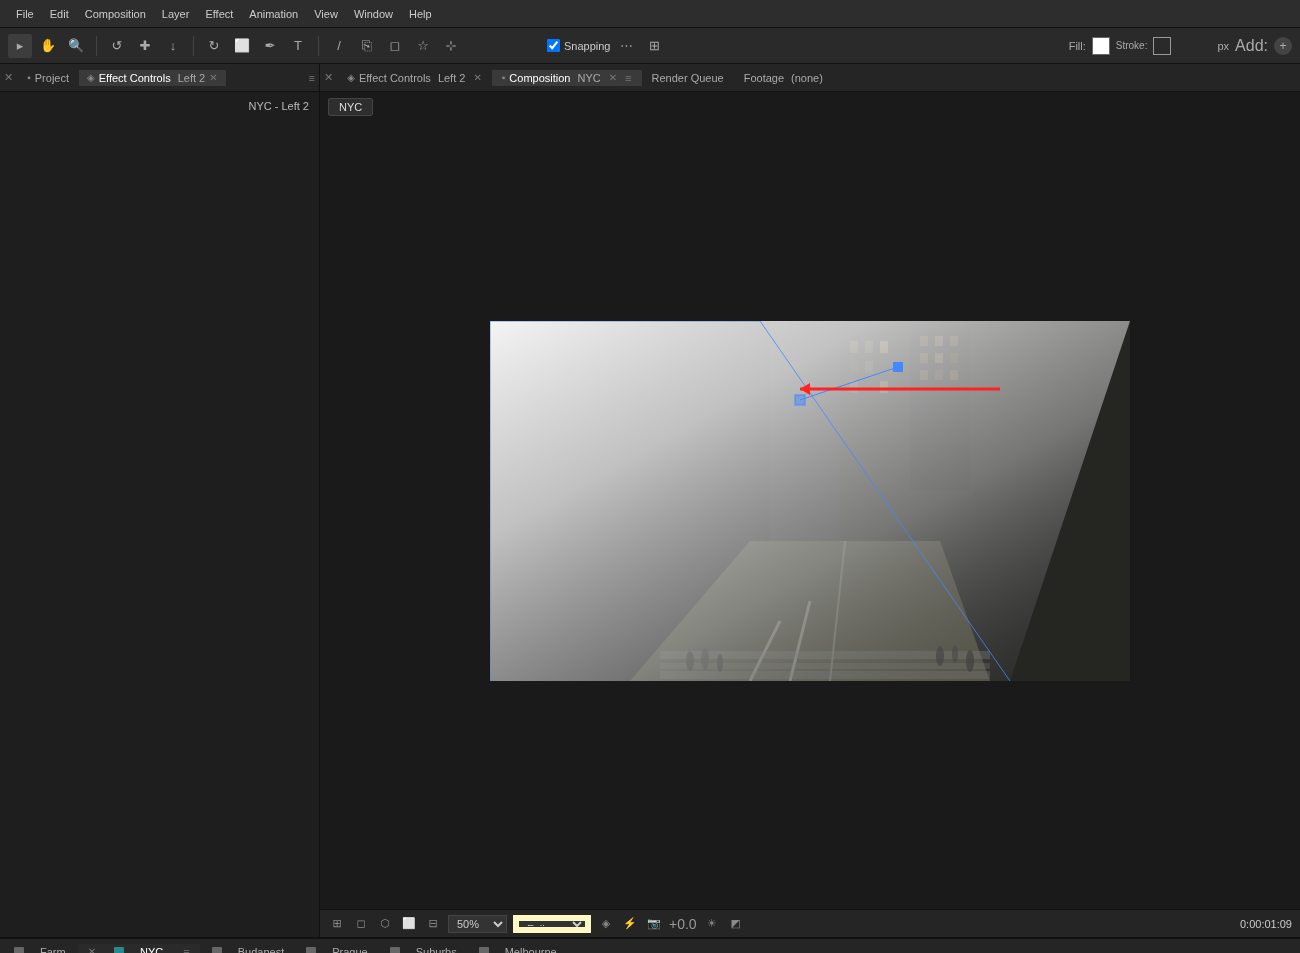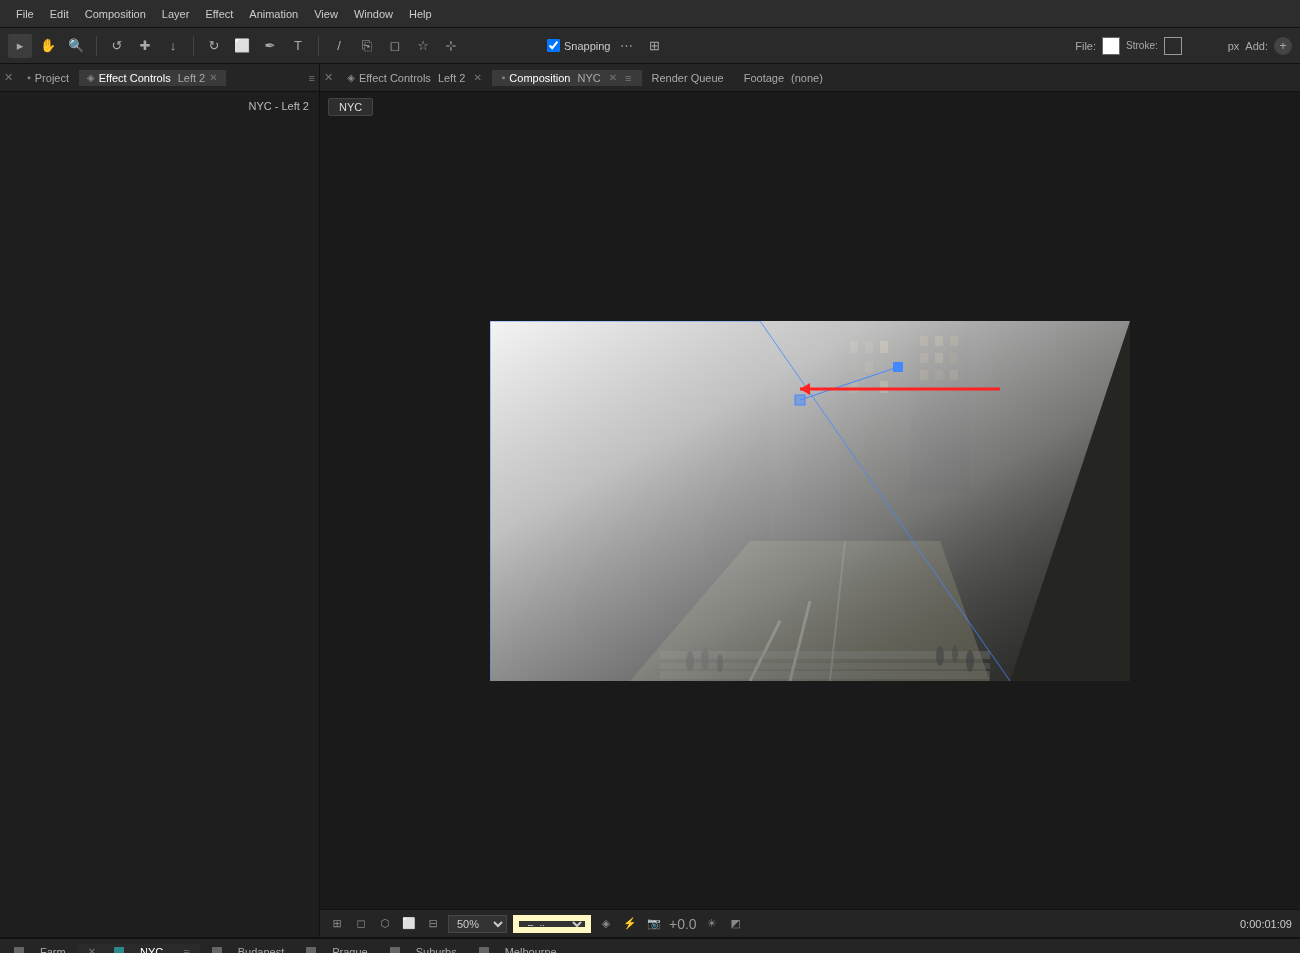--- a/index.html
+++ b/index.html
@@ -74,21 +74,21 @@
       border: 1px solid #666;
     }
     .stroke-label { color: #aaa; font-size: 10px; }
     .stroke-color-box {
       width: 18px;
       height: 18px;
       background: transparent;
       border: 1px solid #999;
     }
     .px-label { color: #aaa; font-size: 11px; margin-left: 40px; }
-    .add-label { color: #aaa; font-size: 11px; }
+    .add-label { color: #aaa; font-size: 16px; }
     .snapping-area {
       display: flex;
       align-items: center;
       gap: 4px;
       margin-left: 80px;
     }
 
     
     .main-layout {
       display: flex;
@@ -342,21 +342,21 @@
   <button class="tool-btn">⊹</button>
 
   <div class="snapping-area">
     <input type="checkbox" checked="" style="">
     <span>Snapping</span>
     <button class="tool-btn">⋯</button>
     <button class="tool-btn">⊞</button>
   </div>
 
   <div class="toolbar-fill-area">
-    <span class="fill-label">File:</span>
+    <span class="fill-label">Fill:</span>
     <div class="fill-color-box"></div>
     <span class="stroke-label">Stroke:</span>
     <div class="stroke-color-box"></div>
     <span class="px-label">px</span>
     <span class="add-label">Add:</span>
     <button class="tool-btn" style="width:18px;height:18px;background:#444;border-radius:50%;font-size:12px;">+</button>
   </div>
 </div>
 
 <div class="main-layout">

